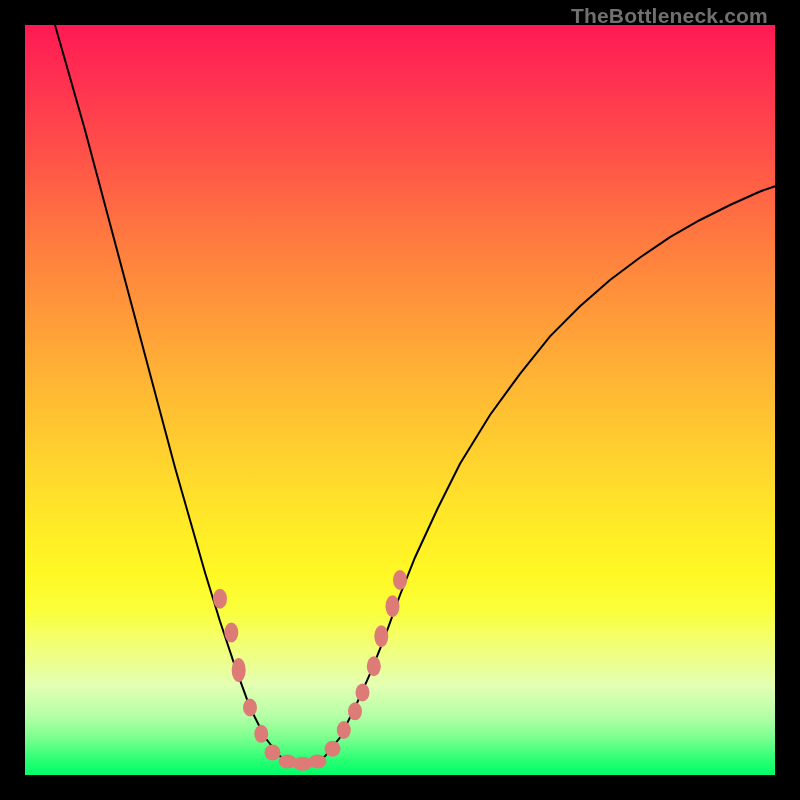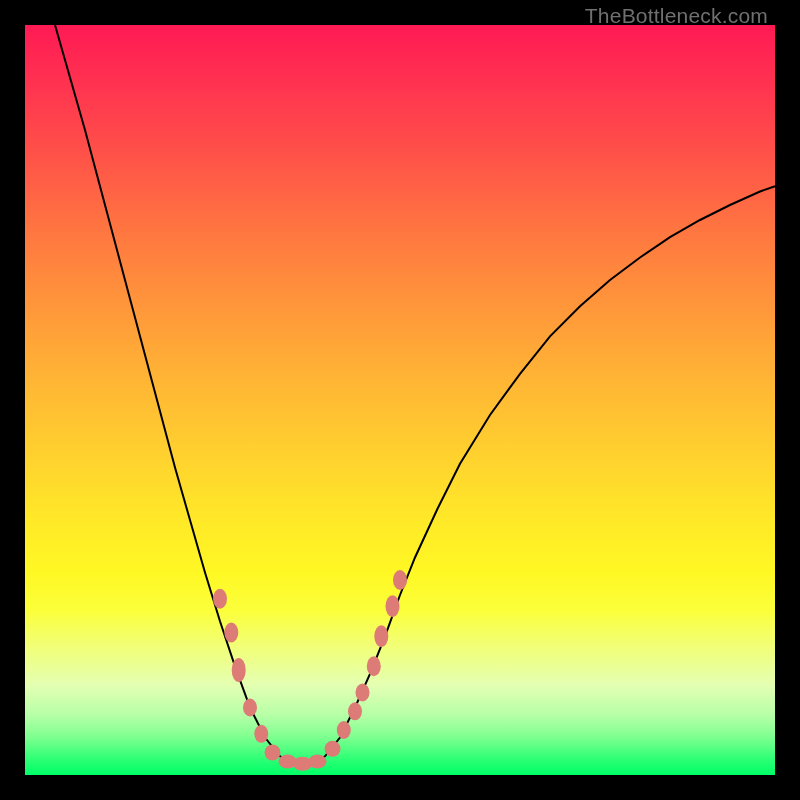--- a/index.html
+++ b/index.html
@@ -36,21 +36,21 @@
       #00ff67 100%
     );
   }
   .watermark {
     position: absolute;
     top: 4px;
     right: 32px;
     color: #707070;
     font-size: 21px;
     letter-spacing: 0.2px;
-    font-weight: 400;
+    font-weight: 700;
   }
   svg.plot {
     position: absolute;
     left: 0;
     top: 0;
     width: 750px;
     height: 750px;
     overflow: visible;
   }
   .curve {

